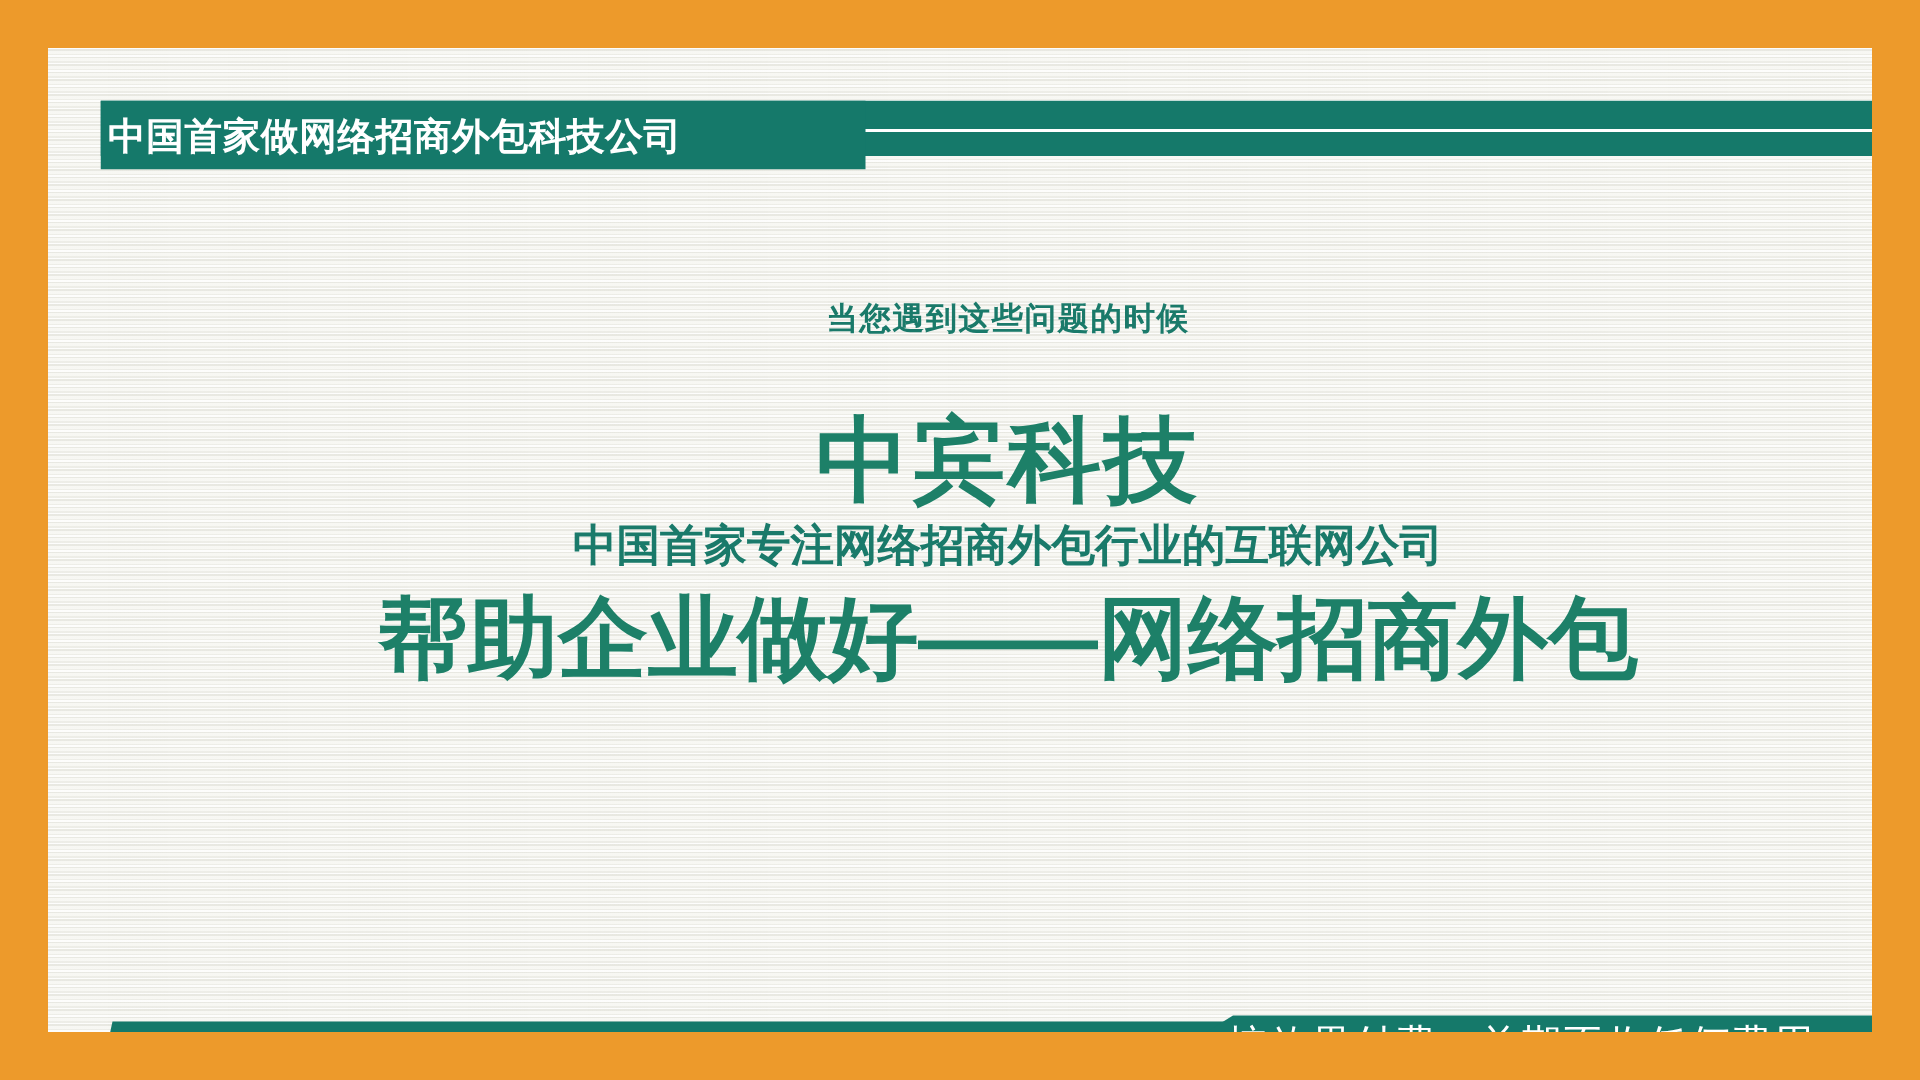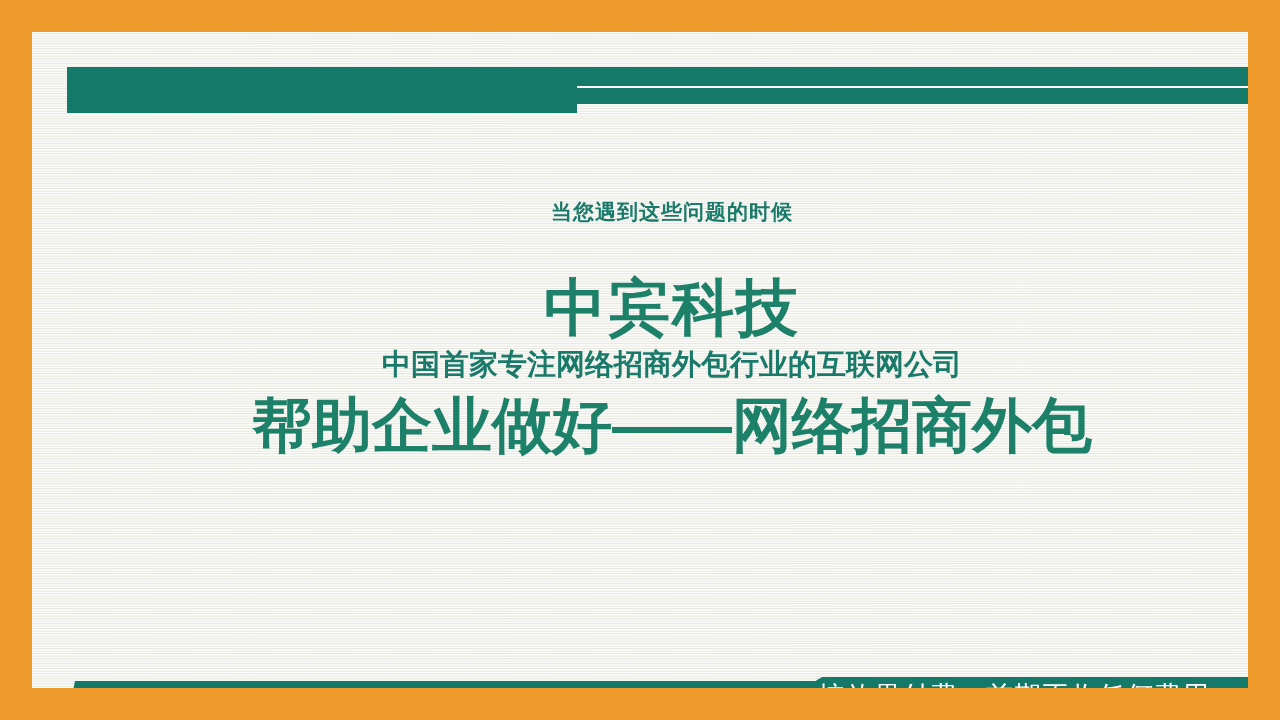--- a/index.html
+++ b/index.html
@@ -178,20 +178,21 @@
       <svg class="header-band-shape" viewBox="0 0 1205 46" preserveAspectRatio="none">
 
         <polygon points="0,0 1205,0 1197,37 0,37" fill="#15796a"></polygon>
 
         <polygon points="0,0 510,0 510,46 460,46 0,46" fill="#15796a"></polygon>
 
         <rect x="510" y="19" width="690" height="2" fill="#ffffff"></rect>
       </svg>
     </div>
 
+    <div class="header-title">中国首家做网络招商外包科技公司</div>
 
     <div class="center-block">
       <div class="eyebrow">当您遇到这些问题的时候</div>
 
       <div class="brand">中宾科技</div>
 
       <div class="subline">中国首家专注网络招商外包行业的互联网公司</div>
 
       <div class="headline">帮助企业做好——网络招商外包</div>
     </div>

